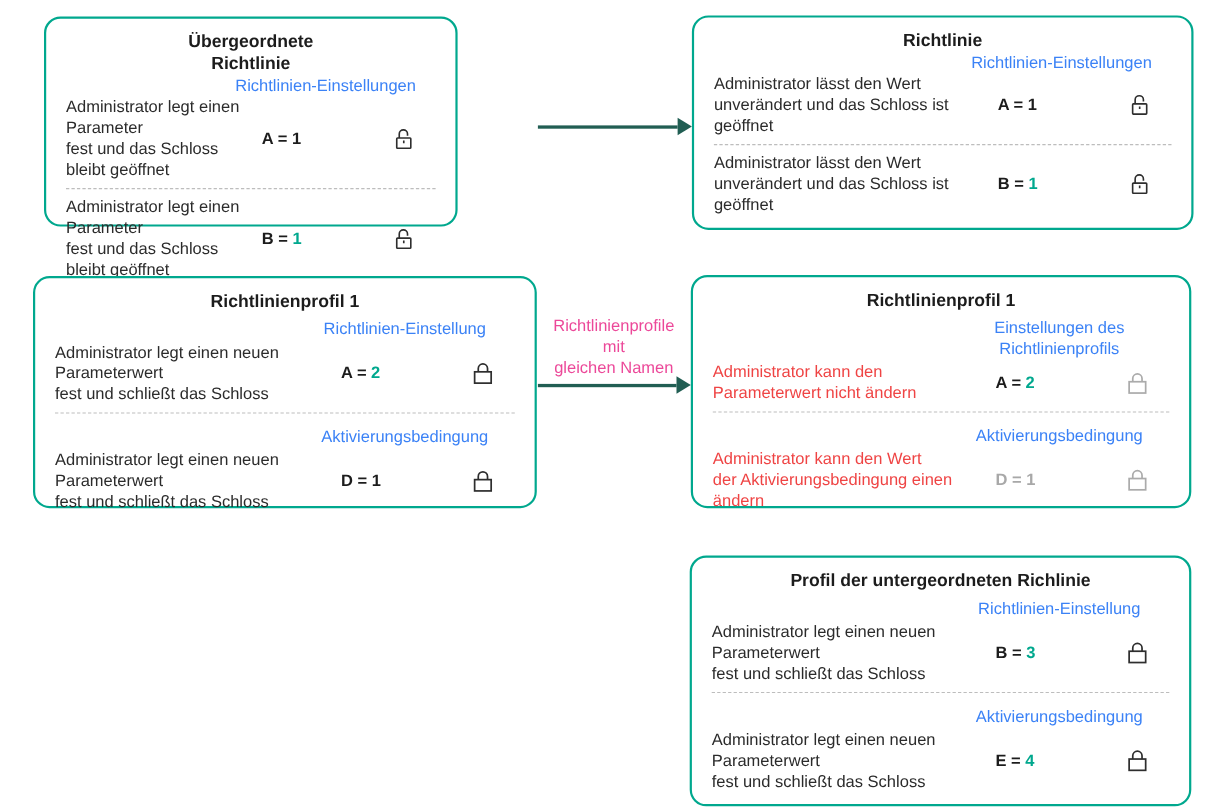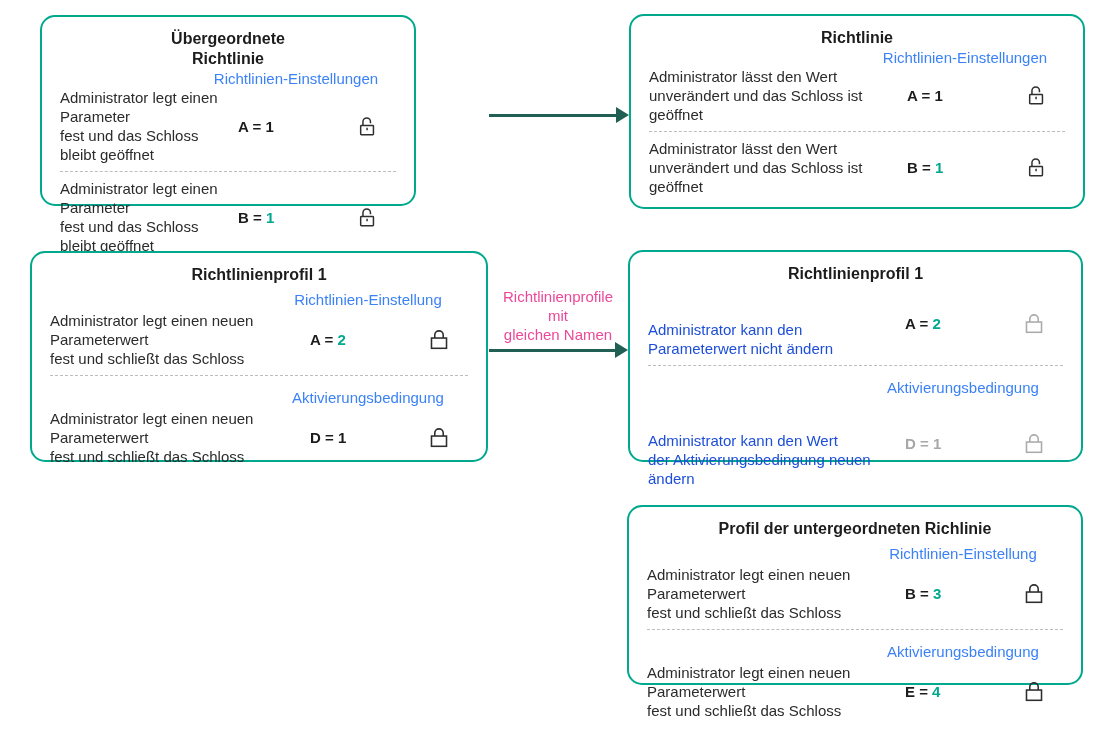--- a/index.html
+++ b/index.html
@@ -23,21 +23,21 @@
   .sec-label{
     width:200px;margin-left:auto;text-align:center;
     font-size:15px;line-height:19px;color:#3b82f6;
   }
   .spaced .box-title{margin-bottom:4px;}
   .spaced .sec-label{margin-top:5px;margin-bottom:2px;text-align:center;}
   .sec-row{
     display:grid;grid-template-columns:1fr 100px 58px;align-items:center;
   }
   .desc{font-size:15px;line-height:19px;color:#2b2b2b;}
-  .desc.dim{color:#1d4ed8;margin-top:32px;}
+  .desc.dim{color:#ef4444;}
   .value{font-size:15px;white-space:nowrap;}
   .param{font-weight:700;color:#1c1c1c;}
   .val{font-weight:700;}
   .val.teal{color:#00a88e;}
   .val.dark{color:#1c1c1c;}
   .param.dim,.val.dim{color:#a8a8a8;}
   .lock{display:flex;justify-content:center;align-items:center;color:#2e2e2e;}
   .lock.dim{color:#ababab;}
   .lock svg{display:block;}
   .arrow{position:absolute;display:flex;align-items:center;height:16px;}
@@ -198,20 +198,24 @@
       </div>
     </div>
   </div>
 </section>
 
 <section class="box spaced" style="left:628px;top:250px;width:455px;height:212px">
   <div class="box-title">
     <div>Richtlinienprofil 1</div>
   </div>
   <div class="section">
+    <div class="sec-label">
+      <div>Einstellungen des</div>
+      <div>Richtlinienprofils</div>
+    </div>
     <div class="sec-row">
       <div class="desc dim">
         <div>Administrator kann den</div>
         <div>Parameterwert nicht ändern</div>
       </div>
       <div class="value">
         <span class="param">A =</span>
         <span class="val teal">2</span>
       </div>
       <div class="lock dim">
@@ -222,38 +226,38 @@
       </div>
     </div>
   </div>
   <div class="section">
     <div class="sec-label">
       <div>Aktivierungsbedingung</div>
     </div>
     <div class="sec-row">
       <div class="desc dim">
         <div>Administrator kann den Wert</div>
-        <div>der Aktivierungsbedingung neuen</div>
+        <div>der Aktivierungsbedingung einen</div>
         <div>ändern</div>
       </div>
       <div class="value">
         <span class="param dim">D =</span>
         <span class="val dim">1</span>
       </div>
       <div class="lock dim">
         <svg width="22" height="23" viewBox="0 0 24 24" fill="none" stroke="currentColor" stroke-width="1.7">
           <rect x="3.8" y="10.4" width="16.4" height="11.2"></rect>
           <path d="M7.4 10.4 V7.2 a4.6 4.6 0 0 1 9.2 0 v3.2"></path>
         </svg>
       </div>
     </div>
   </div>
 </section>
 
-<section class="box spaced" style="left:627px;top:505px;width:456px;height:180px">
+<section class="box spaced" style="left:627px;top:505px;width:456px;height:228px">
   <div class="box-title">
     <div>Profil der untergeordneten Richlinie</div>
   </div>
   <div class="section">
     <div class="sec-label">
       <div>Richtlinien-Einstellung</div>
     </div>
     <div class="sec-row">
       <div class="desc">
         <div>Administrator legt einen neuen</div>

